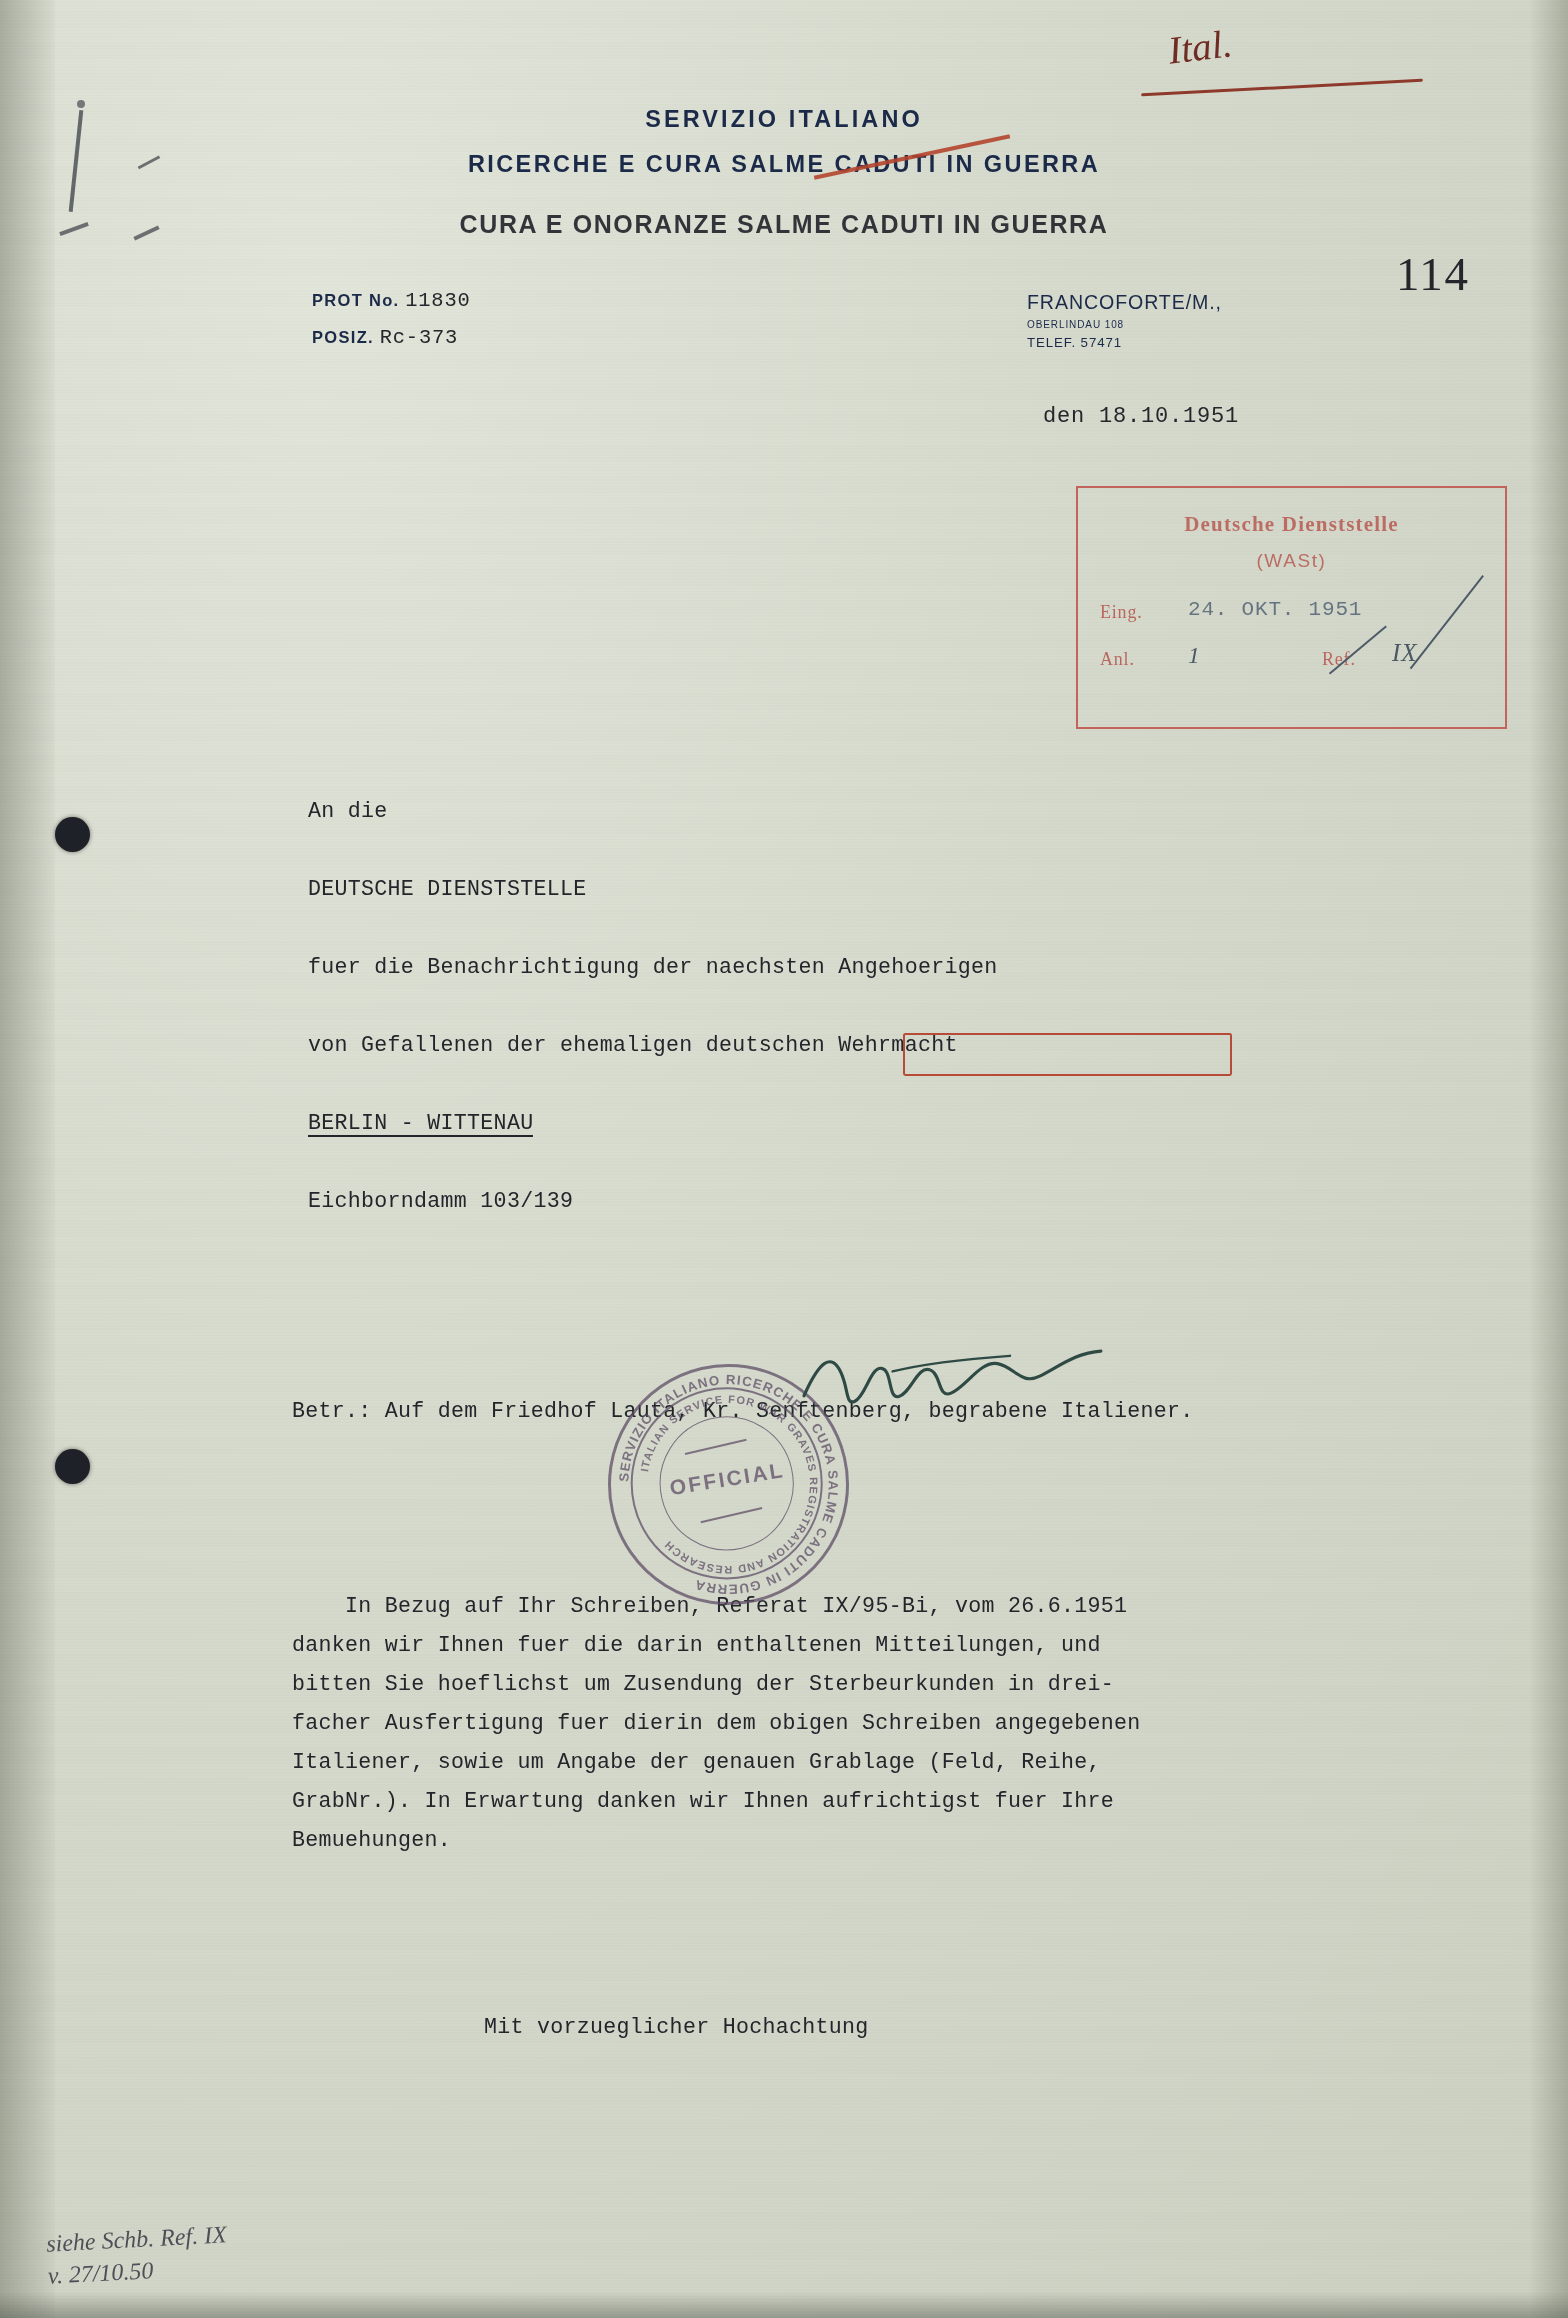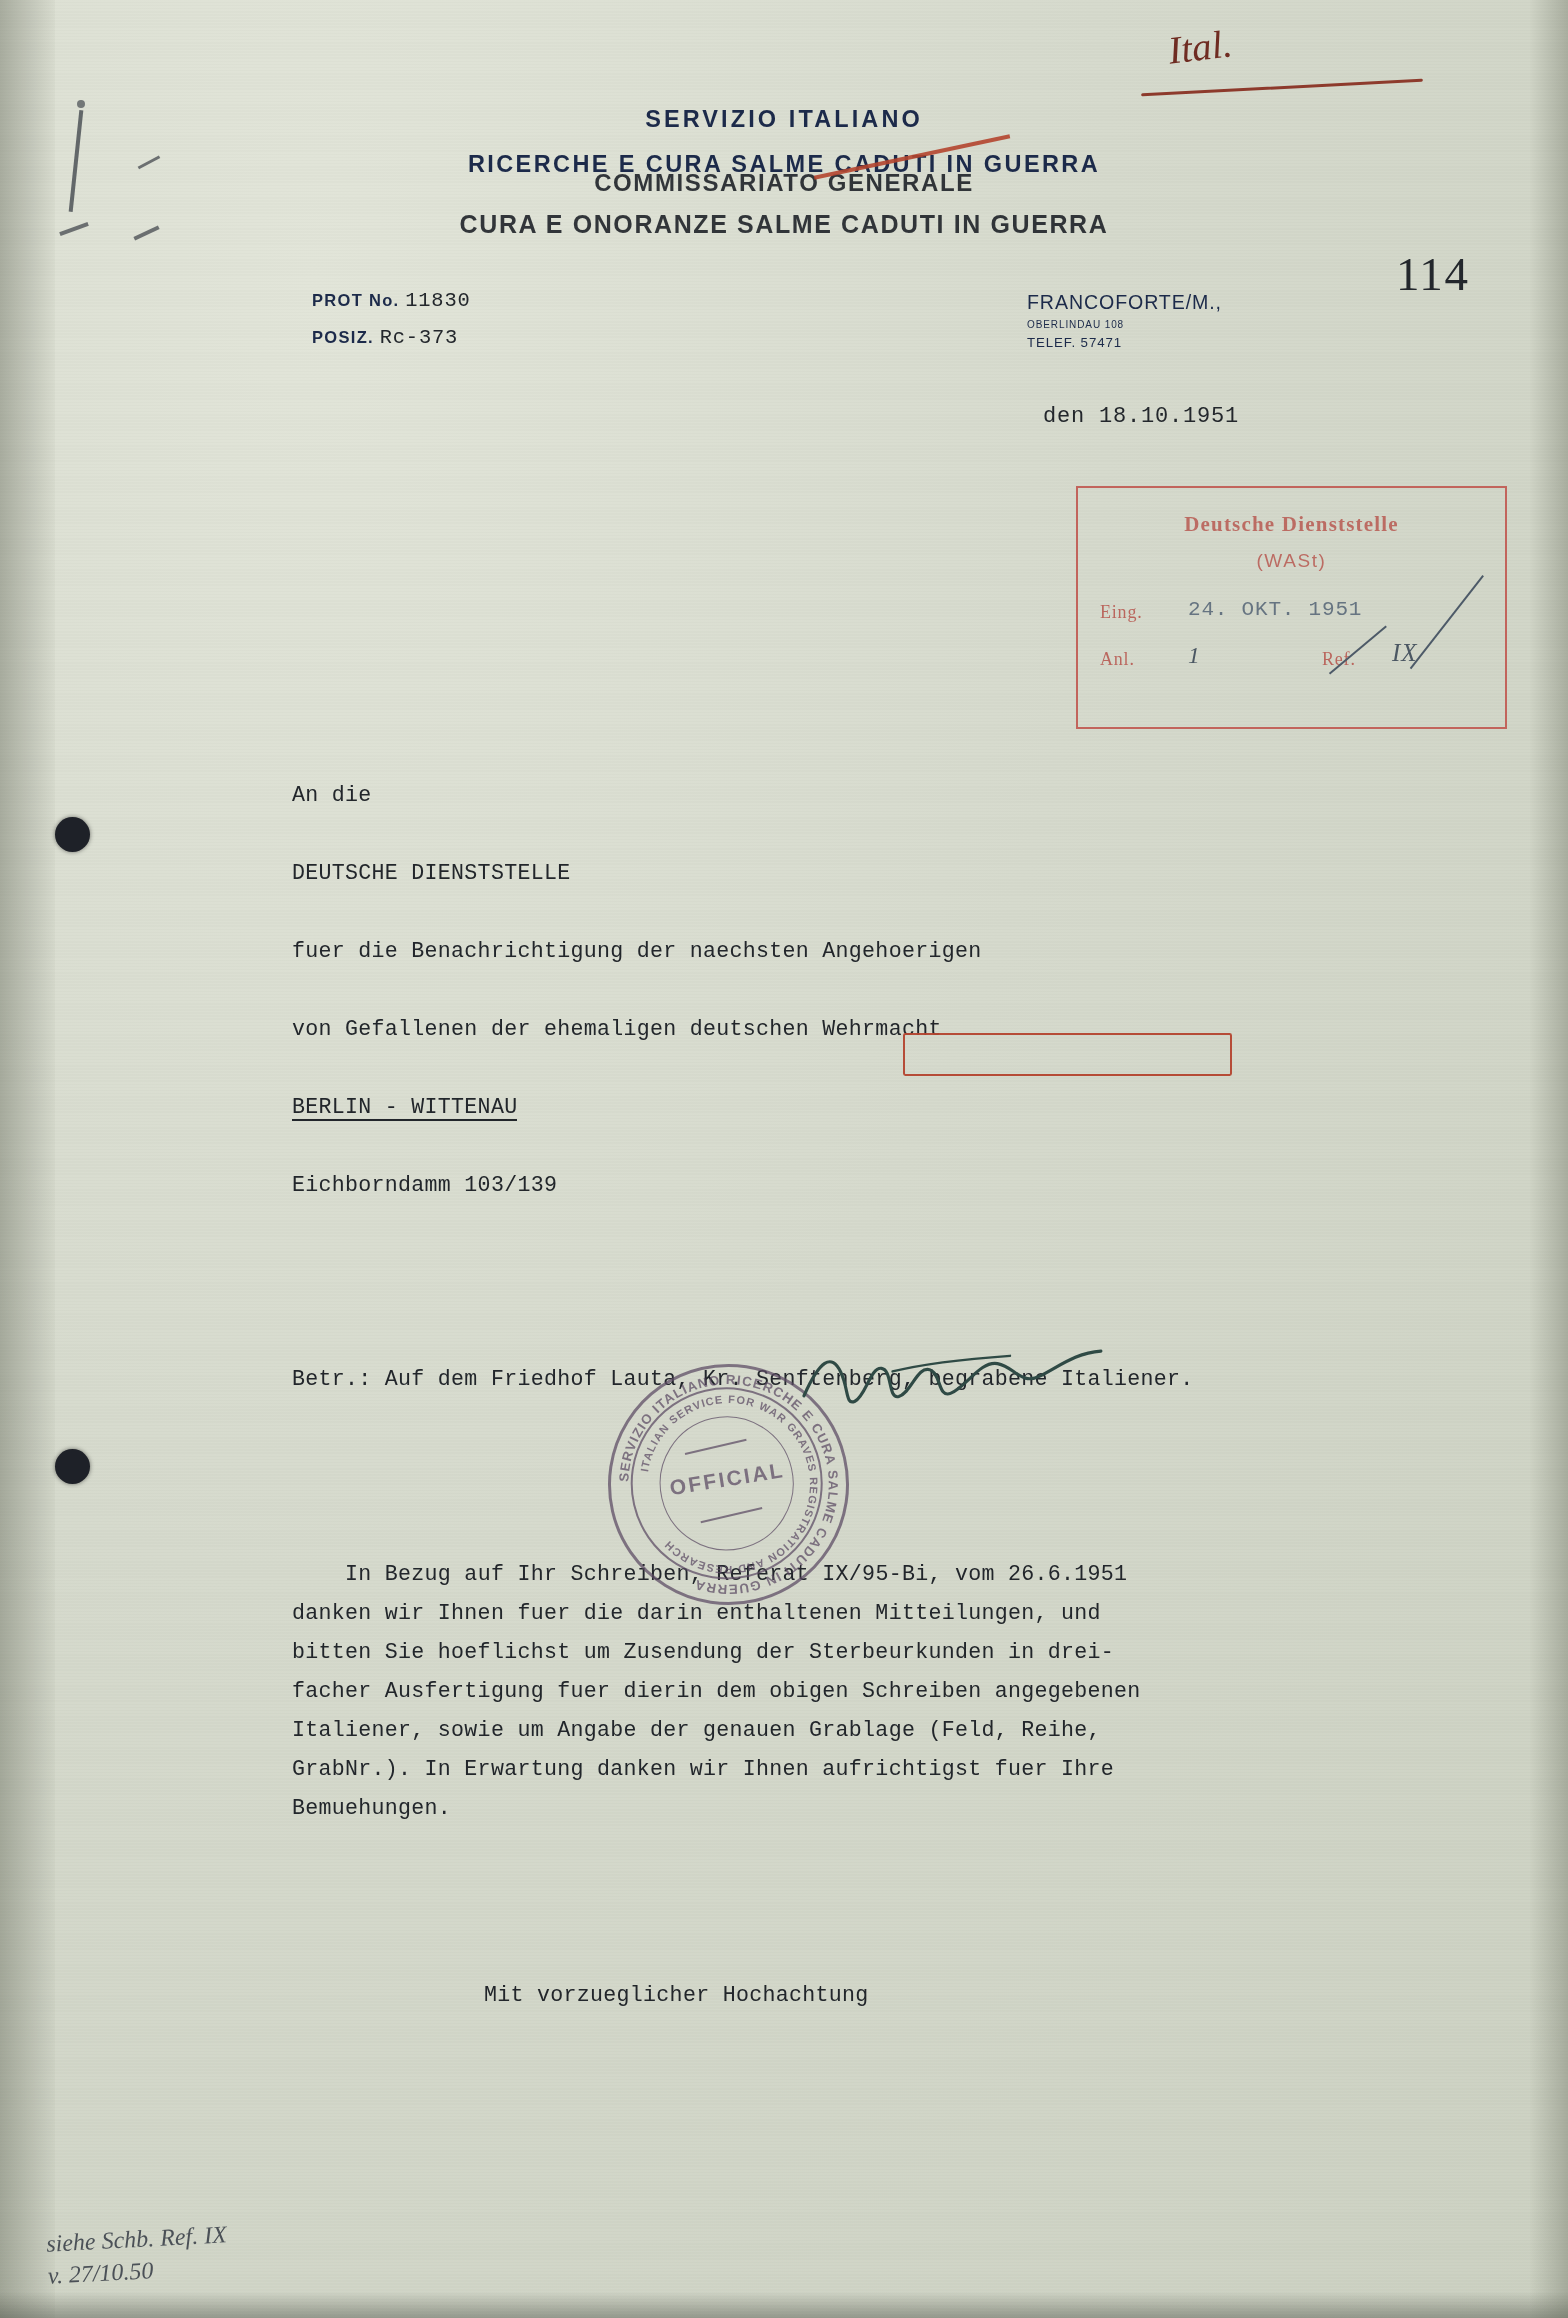--- a/index.html
+++ b/index.html
@@ -243,21 +243,21 @@
     left: 292px;
     top: 698px;
     width: 1223px;
     font-family: "Liberation Mono", monospace;
     font-size: 21.6px;
     line-height: 39px;
     color: #22262b;
     letter-spacing: 0.3px;
     white-space: pre-wrap;
   }
-  .recipient { margin: 0; }
+  .recipient { margin: 16px; }
   .recipient .u { border-bottom: 2.4px solid #22262b; display: inline-block; line-height: 1.05; }
   .betr { margin-top: 38px; }
   .para { margin-top: 39px; }
   .closing { margin-top: 31px; padding-left: 192px; }
   .signame { margin-top: 59px; padding-left: 192px; }
 
   
   .refbox {
     position: absolute;
     left: 903px;
@@ -429,21 +429,20 @@
   <div class="pencil2"></div>
   <div class="pencil3"></div>
   <div class="pencil4"></div>
 
   <div class="ital-hand">Ital.</div>
   <div class="ital-underline"></div>
 
   <div class="hdr hdr-l1">SERVIZIO ITALIANO</div>
   <div class="hdr hdr-l2">RICERCHE E CURA SALME CADUTI IN GUERRA</div>
 
-  <div class="overprint op-l1">COMMISSARIATO GENERALE</div>
   <div class="overprint op-l2">CURA E ONORANZE SALME CADUTI IN GUERRA</div>
 
   <div class="redstrike"></div>
 
   <div class="protblock">
     <div class="row">
       <span class="lbl">PROT No.</span>
       <span class="typed">11830</span>
     </div>
     <div class="row">

